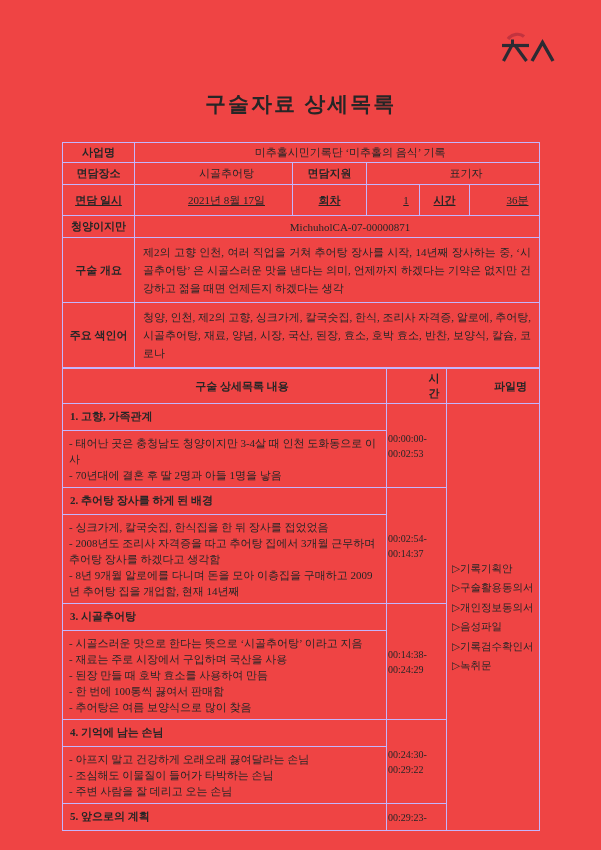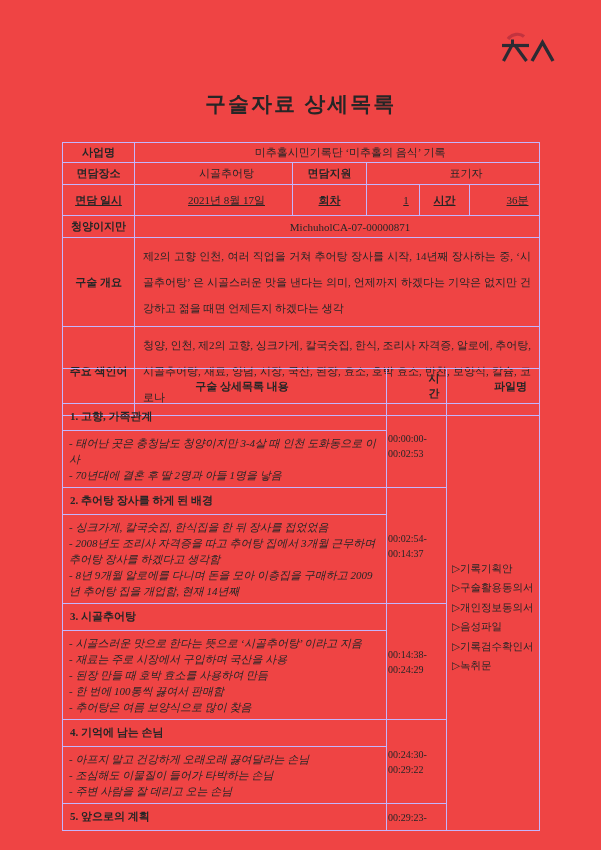--- a/index.html
+++ b/index.html
@@ -29,33 +29,32 @@
     border:1px solid #c4b5fd;
     font-size:11px;
     padding:2px 5px;
     vertical-align:middle;
     overflow:hidden;
   }
   .lbl{font-weight:bold;text-align:center;}
   .val{text-align:center;padding-left:31px;}
   .val-just{
     text-align:justify;text-justify:inter-word;
-    padding:5px 8px;line-height:26px;vertical-align:middle;
+    padding:5px 8px;line-height:18px;vertical-align:middle;
   }
   .h18{height:18px;} .h22{height:22px;} .h23{height:31px;text-decoration:underline;}
   .h58{height:58px;} .h62{height:62px;}
   .detail-table th{font-weight:bold;text-align:center;height:18px;padding-left:40px;}
   .sec-title{
     text-align:left;padding:3px 6px 4px 7px;height:19px;
     font-weight:bold;vertical-align:middle;
   }
   .sec-body{
     text-align:left;padding:4px 6px;line-height:16px;
     vertical-align:middle;
-    font-style:italic;
   }
   .sec-body div{margin:0;}
   .time-cell{
     font-size:10px;line-height:15px;
     vertical-align:middle;padding:2px 1px;
   }
   .time-cell span{display:block;}
   .files-cell{
     text-align:left;vertical-align:middle;
     font-size:10.5px;line-height:19.5px;padding:4px 2px 4px 5px;

